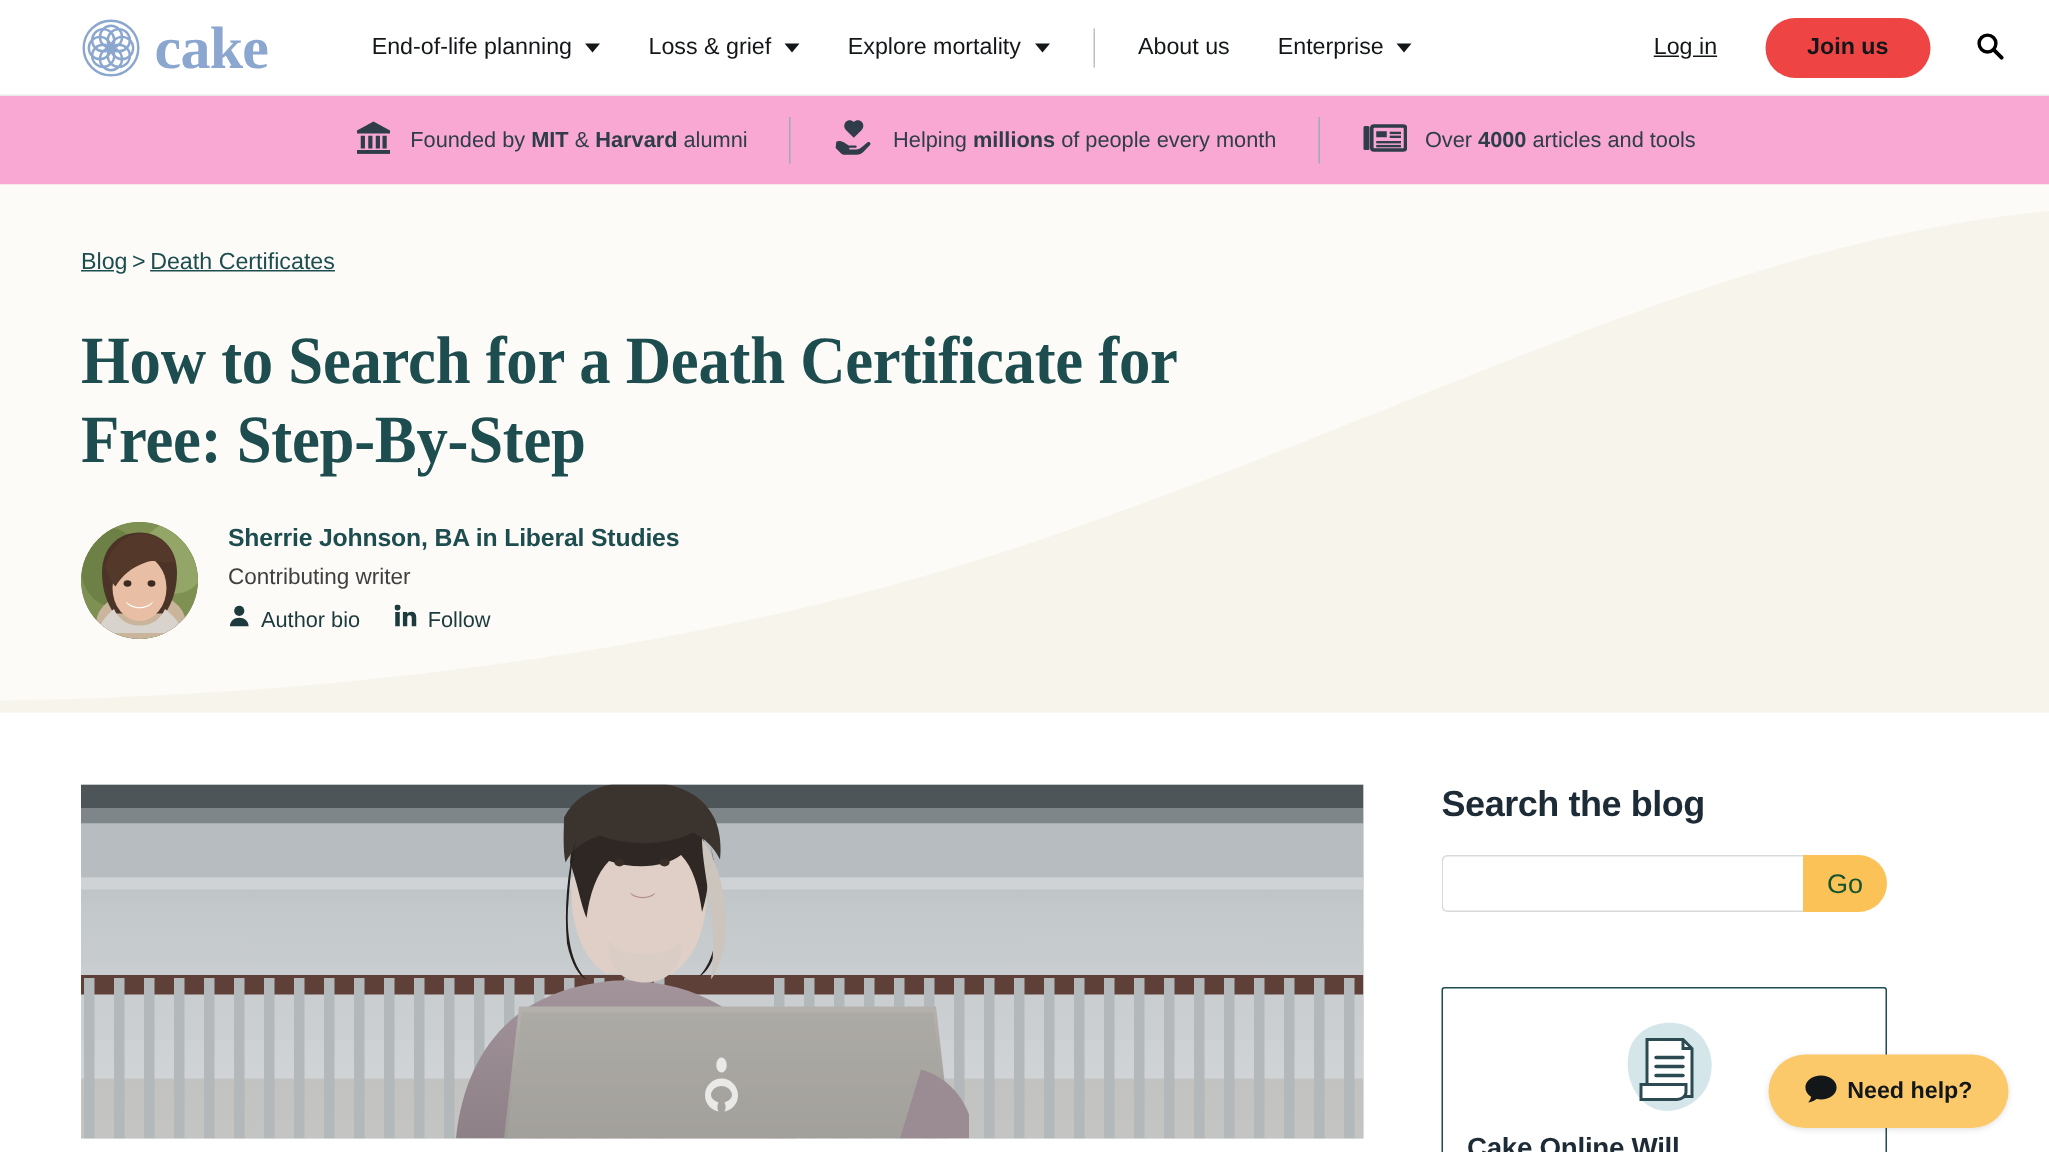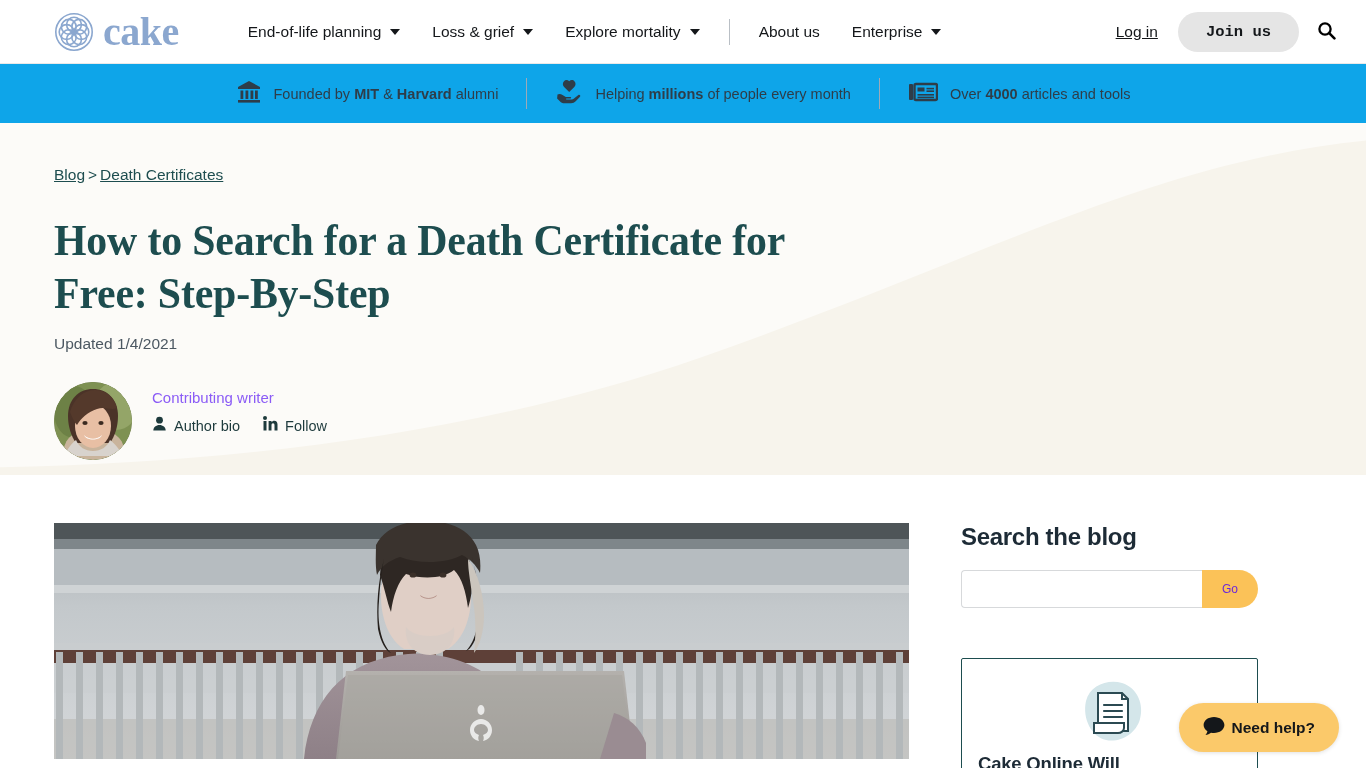--- a/index.html
+++ b/index.html
@@ -43,41 +43,41 @@
     border-left: 5px solid transparent;
     border-right: 5px solid transparent;
     border-top: 6px solid #14171a;
     display: inline-block;
   }
   .nav-divider {
     width: 1px; height: 26px; background: #b9bfc5; margin: 0 13px;
   }
 
   .header-right {
-    margin-left: auto; display: flex; align-items: center; gap: 0;
+    margin-left: auto; display: flex; align-items: center; gap: 12px;
   }
   .login-link {
     font-size: 15.5px; color: #14171a; text-decoration: underline;
     cursor: pointer; margin-right: 20px;
   }
   .join-btn {
-    background: #e5e5e5; color: #14171a;
+    background: #ef4444; color: #14171a;
     font-size: 15.5px; font-weight: 600;
     border: none; border-radius: 24px;
     padding: 11px 28px; cursor: pointer;
-    font-family: Liberation Mono, monospace;
+    font-family: Liberation Sans, sans-serif;
   }
   .search-btn {
     background: none; border: none; cursor: pointer;
     padding: 6px 10px 6px 18px; display: flex; align-items: center;
   }
 
   
   .trustbar {
-    height: 59px; background: #0ea5e9;
+    height: 59px; background: #f9a8d4;
     display: flex; align-items: center; justify-content: center;
     gap: 0;
   }
   .trust-item {
     display: flex; align-items: center; gap: 12px;
     font-size: 14.5px; color: #2e3d49; white-space: nowrap;
   }
   .trust-item b { font-weight: 700; }
   .trust-divider {
     width: 1px; height: 31px; background: #9daab8; margin: 0 28px;
@@ -125,21 +125,21 @@
   }
   .avatar {
     width: 78px; height: 78px; border-radius: 50%;
     overflow: hidden; flex: none; background: #6c7a4e;
   }
   .avatar svg { display: block; }
   .author-name {
     font-size: 16.5px; font-weight: 700; color: #1d4d4f;
     margin-top: 2px; letter-spacing: -0.1px;
   }
-  .author-role { font-size: 15px; color: #8b5cf6; margin-top: 7px; }
+  .author-role { font-size: 15px; color: #404040; margin-top: 7px; }
   .author-links { display: flex; align-items: center; gap: 23px; margin-top: 10px; }
   .author-link {
     display: flex; align-items: flex-end; gap: 7px;
     font-size: 14.5px; color: #1d3a3c; cursor: pointer;
   }
 
   
   .content {
     display: flex; gap: 0; padding: 48px 36px 0 54px; background: #fff;
     align-items: flex-start;
@@ -158,21 +158,21 @@
   .search-input {
     flex: 1; border: 1px solid #d7d9db; border-right: none;
     border-radius: 4px 0 0 4px;
     font-size: 14px; padding: 0 10px;
     font-family: "Liberation Sans", sans-serif;
     outline: none; background: #fff; color: #2e3d49;
   }
   .go-btn {
     width: 56px; background: #fbc258; border: none;
     border-radius: 0 22px 22px 0;
-    font-size: 12px; color: #6d28d9; cursor: pointer;
+    font-size: 18px; color: #14532d; cursor: pointer;
     font-family: "Liberation Sans", sans-serif;
   }
   .promo-card {
     border: 1px solid #1d4d4f; border-radius: 2px;
     padding: 18px 16px 0; text-align: center; height: 128px; overflow: hidden;
   }
   .promo-icon-wrap {
     display: flex; justify-content: center; margin-bottom: 4px;
   }
   .promo-title {
@@ -302,21 +302,20 @@
     <path d="M0 0 L1366 0 L1366 18 C1150 40 980 140 700 240 C480 318 230 348 0 352 Z" fill="#fcfbf8"></path>
   </svg>
 
   <div class="hero-inner">
     <div class="breadcrumb">
       <a>Blog</a><span class="sep">&gt;</span><a>Death Certificates</a>
     </div>
 
     <h1 class="page-title">How to Search for a Death Certificate for Free: Step-By-Step</h1>
 
-    <div class="updated">Updated 1/4/2021</div>
 
     <div class="author">
       <div class="avatar">
         <svg width="78" height="78" viewBox="0 0 78 78">
           <defs>
             <clipPath id="av">
                 <circle cx="39" cy="39" r="39"></circle>
               </clipPath>
           </defs>
           <g clip-path="url(#av)">
@@ -328,20 +327,21 @@
             <ellipse cx="39" cy="44" rx="18" ry="22" fill="#e8bfa4"></ellipse>
             <path d="M16 30c4-14 14-22 25-22s19 7 22 18c-6 3-12-2-20 1-9 3-16 9-20 16-3-3-5-8-7-13z" fill="#54392b"></path>
             <ellipse cx="31" cy="41" rx="2.6" ry="2.1" fill="#3a2a20"></ellipse>
             <ellipse cx="47" cy="41" rx="2.6" ry="2.1" fill="#3a2a20"></ellipse>
             <path d="M30 53c5 5 13 5 18 0-2 6-16 6-18 0z" fill="#fff"></path>
             <path d="M22 58c3 7 9 11 17 11s14-4 17-11c5 4 10 9 12 16H11c2-7 6-12 11-16z" fill="#d8d3cd"></path>
           </g>
         </svg>
       </div>
       <div>
+        <div class="author-name">Sherrie Johnson, BA in Liberal Studies</div>
         <div class="author-role">Contributing writer</div>
         <div class="author-links">
           <div class="author-link">
             <span>
               <svg width="15" height="15" viewBox="0 0 15 15" fill="#1d3a3c">
                 <circle cx="7.5" cy="4.2" r="3.4"></circle>
                 <path d="M1.3 14.5c0-3.4 2.8-5.6 6.2-5.6s6.2 2.2 6.2 5.6z"></path>
               </svg>
             </span>
             <span>Author bio</span>

